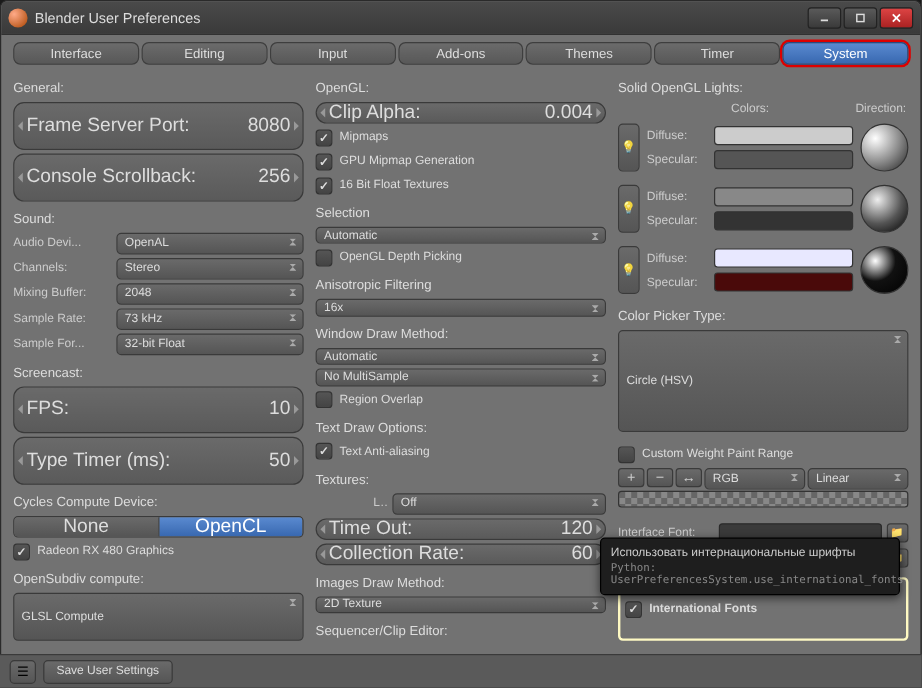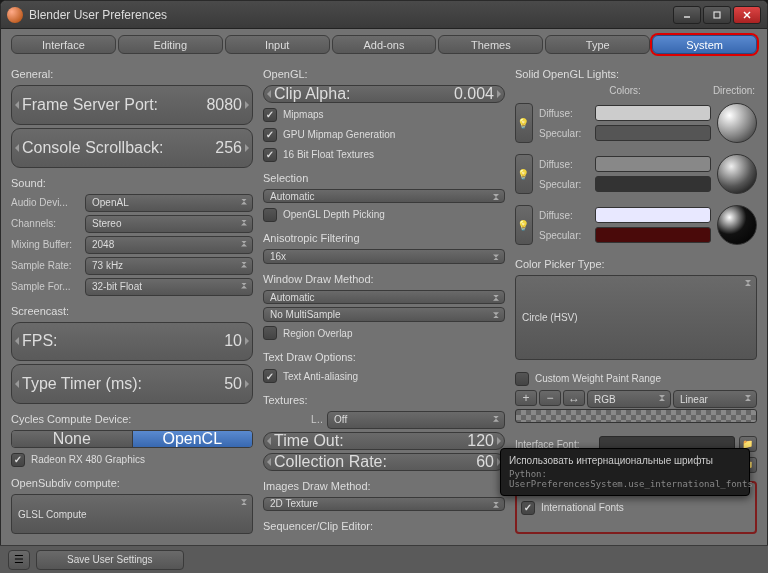--- a/index.html
+++ b/index.html
@@ -12,21 +12,21 @@
 .titlebar .winbtn { width: 28px; height: 18px; background: linear-gradient(#5a5a5a,#3a3a3a); border: 1px solid #222; border-radius: 3px; display: flex; align-items: center; justify-content: center; cursor: pointer; }
 .titlebar .winbtn.close { background: linear-gradient(#d44,#a22); }
 .titlebar .winbtn svg { width: 10px; height: 10px; }
 .tabs { display: flex; gap: 2px; padding: 6px 10px 4px; }
 .tab { flex: 1; height: 19px; background: linear-gradient(#6b6b6b,#585858); border: 1px solid #3e3e3e; border-radius: 6px; color: #ddd; font-size: 11px; display: flex; align-items: center; justify-content: center; cursor: pointer; }
 .tab.active { background: linear-gradient(#5a8ad0,#3868b0); color: #fff; border-color: #2a4a80; }
 .tab.hl { box-shadow: 0 0 0 2px #d00; }
 .cols { display: flex; padding: 4px 10px; gap: 10px; height: 480px; }
 .col { flex: 1; display: flex; flex-direction: column; gap: 3px; }
 .sect { color: #ddd; font-size: 11px; margin-top: 6px; margin-bottom: 2px; }
-.row { display: flex; align-items: center; gap: 4px; height: 18px; }
+.row { display: flex; align-items: center; gap: 16px; height: 18px; }
 .lbl { color: #ccc; font-size: 10px; width: 70px; white-space: nowrap; overflow: hidden; text-overflow: ellipsis; }
 .numfield { flex: 1; height: 18px; background: linear-gradient(#6a6a6a,#5a5a5a); border: 1px solid #3a3a3a; border-radius: 9px; display: flex; align-items: center; padding: 0 10px; color: #ddd; font-size: 16px; position: relative; cursor: pointer; }
 .numfield .k { flex: 1; }
 .numfield .v { }
 .numfield::before, .numfield::after { content: ''; position: absolute; top: 50%; width: 0; height: 0; border-top: 4px solid transparent; border-bottom: 4px solid transparent; transform: translateY(-50%); }
 .numfield::before { left: 3px; border-right: 4px solid #999; }
 .numfield::after { right: 3px; border-left: 4px solid #999; }
 .dropdown { flex: 1; height: 18px; background: linear-gradient(#6a6a6a,#555); border: 1px solid #3a3a3a; border-radius: 4px; display: flex; align-items: center; padding: 0 6px; color: #ddd; font-size: 10px; position: relative; cursor: pointer; }
 .dropdown::after { content: ''; position: absolute; right: 5px; top: 4px; width: 6px; height: 6px; background: #aaa; clip-path: polygon(0 100%,100% 100%,50% 50%,100% 0,0 0,50% 50%); }
 .check { display: flex; align-items: center; gap: 6px; height: 17px; cursor: pointer; }
@@ -50,26 +50,26 @@
 .hdrrow .h2 { flex: 1; text-align: center; }
 .hdrrow .h3 { width: 46px; text-align: center; }
 .ramp { height: 14px; background: repeating-conic-gradient(#888 0 25%, #666 0 50%) 0 0/10px 10px; border: 1px solid #333; border-radius: 3px; }
 .rampctrl { display: flex; gap: 2px; height: 16px; }
 .rampctrl .rb { flex: 0 0 22px; background: linear-gradient(#6a6a6a,#555); border: 1px solid #3a3a3a; border-radius: 3px; color: #ccc; font-size: 12px; display: flex; align-items: center; justify-content: center; cursor: pointer; }
 .rampctrl .rdd { flex: 1; }
 .fontrow { display: flex; align-items: center; gap: 4px; height: 18px; }
 .fontrow .lbl { width: 80px; }
 .fontrow .path { flex: 1; height: 16px; background: #3a3a3a; border: 1px solid #2a2a2a; border-radius: 3px; }
 .fontrow .browse { width: 18px; height: 16px; background: linear-gradient(#6a6a6a,#555); border: 1px solid #3a3a3a; border-radius: 3px; display: flex; align-items: center; justify-content: center; cursor: pointer; font-size: 9px; }
-.hlbox { border: 2px solid #7f1d1d; border-radius: 4px; padding: 16px 4px; }
+.hlbox { border: 2px solid #fef9c3; border-radius: 4px; padding: 16px 4px; font-weight: bold; }
 .tooltip { position: absolute; left: 500px; top: 448px; width: 250px; background: #1e1e1e; border: 1px solid #000; border-radius: 4px; padding: 6px 8px; color: #ccc; font-size: 10px; box-shadow: 0 2px 8px rgba(0,0,0,0.6); }
 .tooltip .py { color: #888; font-size: 9px; font-family: monospace; margin-top: 3px; }
 .footer { position: absolute; left: 0; bottom: 0; width: 768px; height: 28px; background: #5a5a5a; border-top: 1px solid #3a3a3a; display: flex; align-items: center; padding: 0 8px; gap: 6px; }
 .footer .iconbtn { width: 22px; height: 20px; background: linear-gradient(#6a6a6a,#555); border: 1px solid #3a3a3a; border-radius: 4px; display: flex; align-items: center; justify-content: center; cursor: pointer; font-size: 11px; }
-.footer .savebtn { height: 20px; padding: 0 30px; background: linear-gradient(#6a6a6a,#555); border: 1px solid #3a3a3a; border-radius: 4px; color: #ddd; font-size: 10px; display: flex; align-items: center; cursor: pointer; }
+.footer .savebtn { height: 20px; padding: 0 10px; background: linear-gradient(#6a6a6a,#555); border: 1px solid #3a3a3a; border-radius: 4px; color: #ddd; font-size: 10px; display: flex; align-items: center; cursor: pointer; }
 .dd-lbl { display: flex; align-items: center; gap: 4px; }
 .dd-lbl .lbl { flex: 0 0 60px; padding-left: 48px; }
 </style>
 </head>
 <body>
 
 <div class="window">
   <div class="titlebar">
     <div class="appicon"></div>
     <div class="title">Blender User Preferences</div>
@@ -92,21 +92,21 @@
         </div>
     </div>
   </div>
 
   <div class="tabs">
     <div class="tab">Interface</div>
     <div class="tab">Editing</div>
     <div class="tab">Input</div>
     <div class="tab">Add-ons</div>
     <div class="tab">Themes</div>
-    <div class="tab">Type</div>
+    <div class="tab">Timer</div>
     <div class="tab active hl">System</div>
   </div>
 
   <div class="cols">
 
     <div class="col">
       <div class="sect">General:</div>
       <div class="numfield">
           <span class="k">Frame Server Port:</span>
           <span class="v">8080</span>

